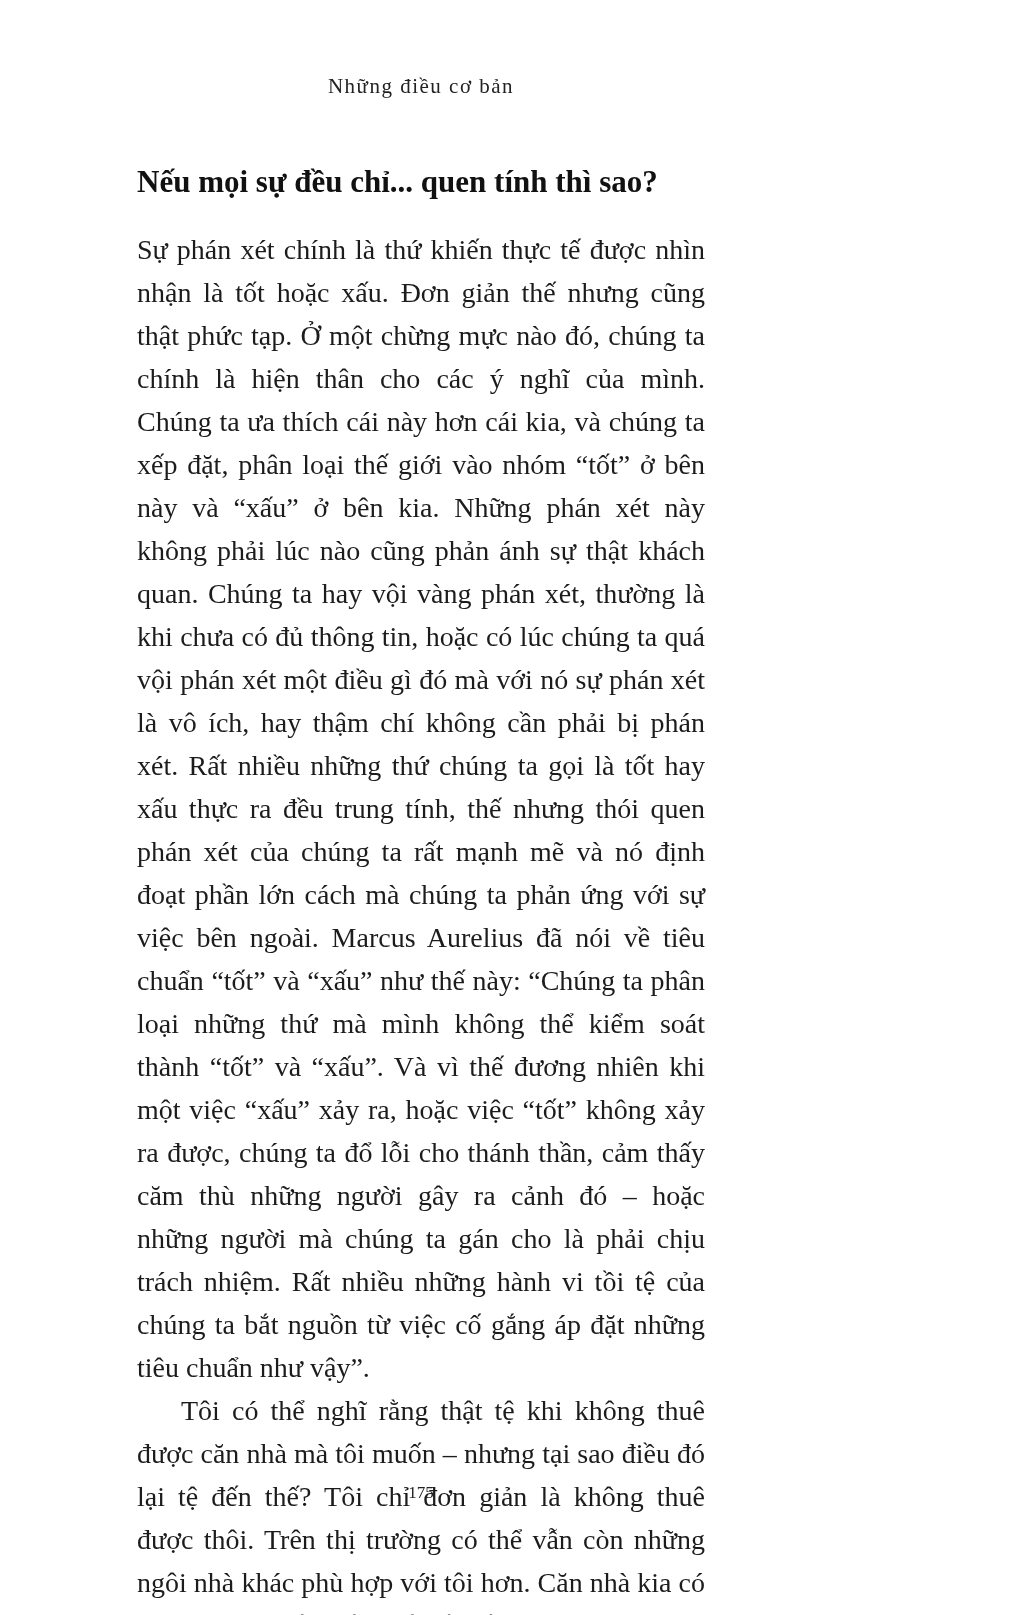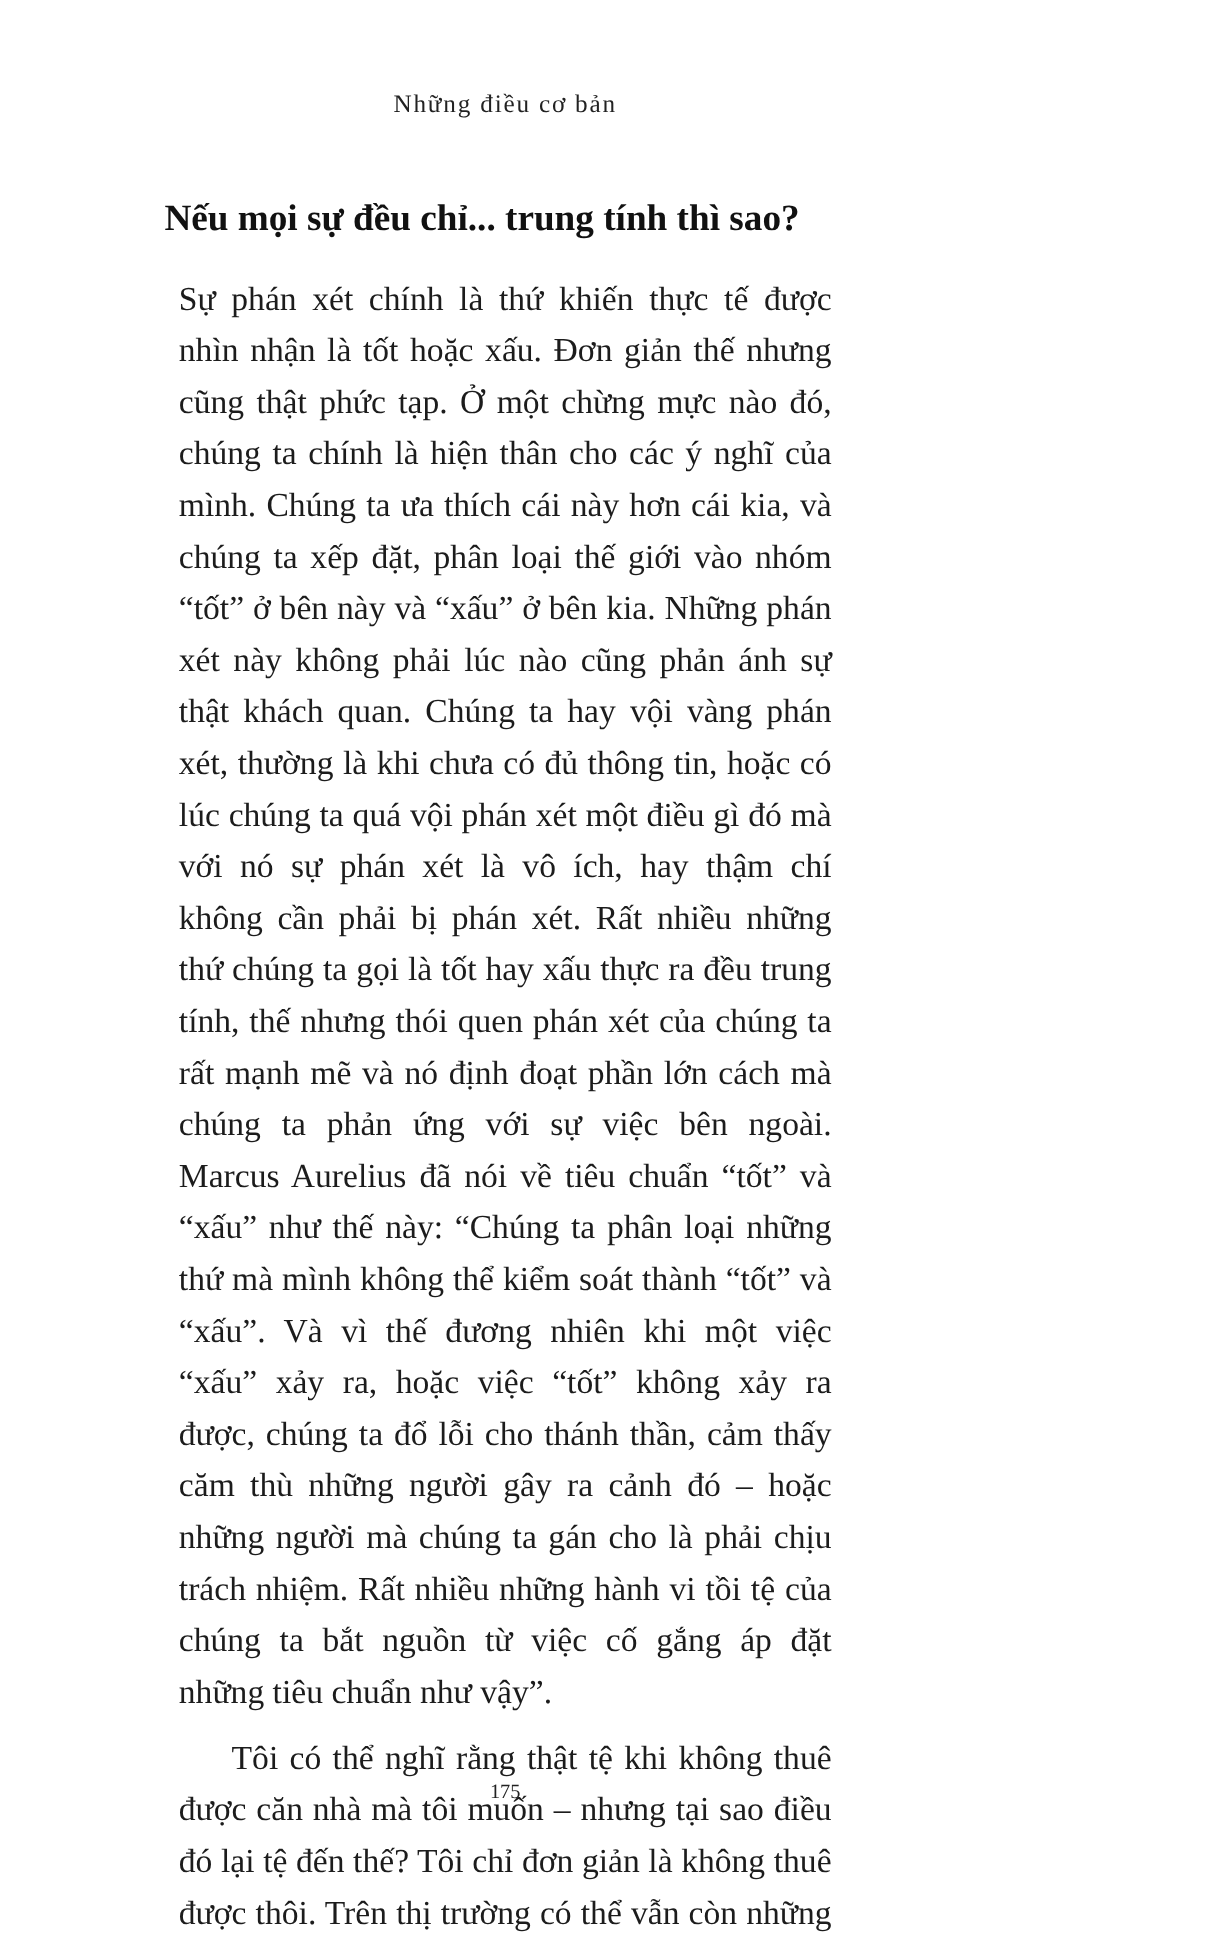--- a/index.html
+++ b/index.html
@@ -38,21 +38,21 @@
     font-weight: 700;
     line-height: 1.25;
     margin: 0 0 26px 0;
     color: #111;
   }
   .para {
     font-size: 28px;
     line-height: 43px;
     text-align: justify;
     text-justify: inter-word;
-    margin: 12px;
+    margin: 0;
     color: #1c1c1c;
   }
   .para.indent {
     text-indent: 44px;
   }
   .page-number {
     position: absolute;
     bottom: 112px;
     left: 0;
     right: 0;
@@ -63,21 +63,21 @@
 </style>
 </head>
 <body>
 
 <div class="page">
 
   <div class="running-header">Những điều cơ bản</div>
 
   <div class="content">
 
-    <h1 class="heading">Nếu mọi sự đều chỉ... trung tính thì sao?</h1>
+    <h1 class="heading">Nếu mọi sự đều chỉ... quen tính thì sao?</h1>
 
     <p class="para">Sự phán xét chính là thứ khiến thực tế được nhìn nhận là tốt hoặc xấu. Đơn giản thế nhưng cũng thật phức tạp. Ở một chừng mực nào đó, chúng ta chính là hiện thân cho các ý nghĩ của mình. Chúng ta ưa thích cái này hơn cái kia, và chúng ta xếp đặt, phân loại thế giới vào nhóm “tốt” ở bên này và “xấu” ở bên kia. Những phán xét này không phải lúc nào cũng phản ánh sự thật khách quan. Chúng ta hay vội vàng phán xét, thường là khi chưa có đủ thông tin, hoặc có lúc chúng ta quá vội phán xét một điều gì đó mà với nó sự phán xét là vô ích, hay thậm chí không cần phải bị phán xét. Rất nhiều những thứ chúng ta gọi là tốt hay xấu thực ra đều trung tính, thế nhưng thói quen phán xét của chúng ta rất mạnh mẽ và nó định đoạt phần lớn cách mà chúng ta phản ứng với sự việc bên ngoài. Marcus Aurelius đã nói về tiêu chuẩn “tốt” và “xấu” như thế này: “Chúng ta phân loại những thứ mà mình không thể kiểm soát thành “tốt” và “xấu”. Và vì thế đương nhiên khi một việc “xấu” xảy ra, hoặc việc “tốt” không xảy ra được, chúng ta đổ lỗi cho thánh thần, cảm thấy căm thù những người gây ra cảnh đó – hoặc những người mà chúng ta gán cho là phải chịu trách nhiệm. Rất nhiều những hành vi tồi tệ của chúng ta bắt nguồn từ việc cố gắng áp đặt những tiêu chuẩn như vậy”.</p>
 
     <p class="para indent">Tôi có thể nghĩ rằng thật tệ khi không thuê được căn nhà mà tôi muốn – nhưng tại sao điều đó lại tệ đến thế? Tôi chỉ đơn giản là không thuê được thôi. Trên thị trường có thể vẫn còn những ngôi nhà khác phù hợp với tôi hơn. Căn nhà kia có thể gặp phải rất nhiều vấn đề: đồ</p>
 
   </div>
 
   <div class="page-number">175</div>
 
 </div>

